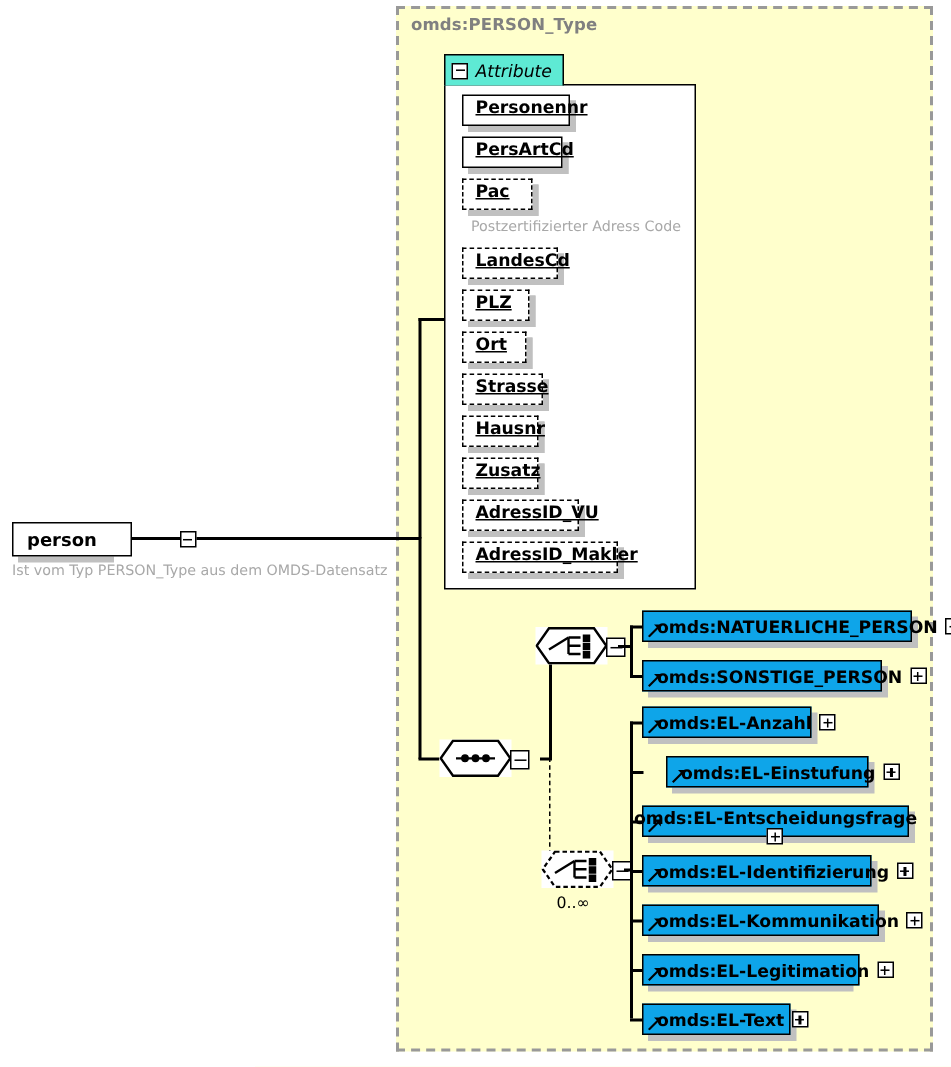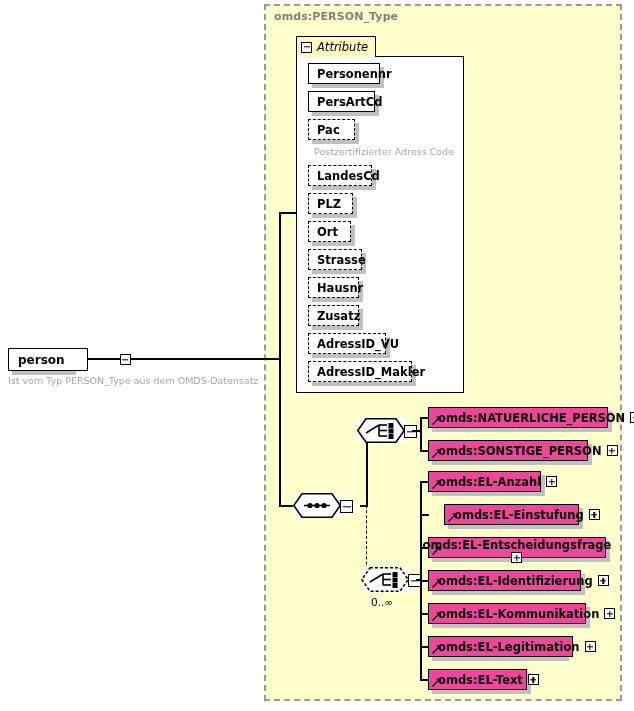--- a/index.html
+++ b/index.html
@@ -18,21 +18,21 @@
     letter-spacing:0.1px;white-space:nowrap;
   }
 
   
   #attr-panel{
     left:296px;top:56px;width:168px;height:337px;
     background:#ffffff;border:1.5px solid #000000;box-sizing:border-box;
   }
   #attr-tab{
     left:296px;top:36px;height:21px;
-    background:#fef9c3;border:1.5px solid #000000;border-bottom:none;
+    background:#5eead4;border:1.5px solid #000000;border-bottom:none;
     box-sizing:border-box;display:flex;align-items:center;
     padding:0 7px 0 4px;
   }
   #attr-tab .lbl{font-size:11.5px;font-style:italic;color:#000;margin-left:5px;white-space:nowrap;}
 
   
   .toggle{
     width:11px;height:11px;border:1.4px solid #000;background:#fff;
     box-sizing:border-box;position:relative;flex:0 0 auto;
   }
@@ -41,22 +41,22 @@
     height:1.4px;background:#000;transform:translateY(-50%);
   }
   .toggle.plus::after{
     content:"";position:absolute;top:1.5px;bottom:1.5px;left:50%;
     width:1.4px;background:#000;transform:translateX(-50%);
   }
 
   
   .attr-box{
     height:21px;background:#ffffff;box-sizing:border-box;
-    display:flex;align-items:center;padding:0 8px;
-    font-size:11.5px;font-weight:bold;color:#000;white-space:nowrap;
+    display:flex;padding:0 8px;
+    font-size:11.5px;font-weight:bold;color:#000;white-space:nowrap;text-decoration:underline;
   }
   .attr-box.req{border:1.6px solid #000;}
   .attr-box.opt{border:1.5px dashed #000;}
   .attr-box::after{
     content:"";position:absolute;left:4px;right:-4px;top:4px;bottom:-4px;
     background:#c0c0c0;z-index:-1;
   }
   .shadow-host{position:absolute;z-index:1;}
   .shadow-host::after{
     content:"";position:absolute;left:4px;top:4px;width:100%;height:100%;
@@ -70,21 +70,21 @@
   #person-box{
     left:8px;top:348px;height:23px;background:#ffffff;
     border:1.7px solid #000;box-sizing:border-box;
     display:flex;align-items:center;padding:0 4px 0 9px;
   }
   #person-box .lbl{font-size:12px;font-weight:bold;color:#000;margin-right:7px;white-space:nowrap;}
   #person-annot{left:8px;top:375px;}
 
   
   .el-box{
-    height:21px;background:#ec4899;border:1.6px solid #000;
+    height:21px;background:#0ea5e9;border:1.6px solid #000;
     box-sizing:border-box;display:flex;align-items:center;
     padding:0 4px 0 3px;white-space:nowrap;
   }
   .el-box .lbl{font-size:11.5px;font-weight:bold;color:#000;margin:0 5px 0 6px;}
   .el-arrow{
     position:absolute;left:3px;bottom:2px;width:9px;height:9px;
     pointer-events:none;
   }
 
   

